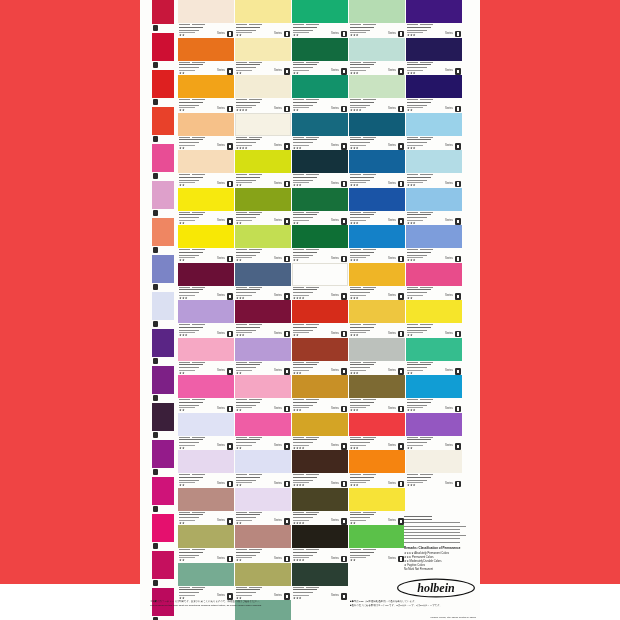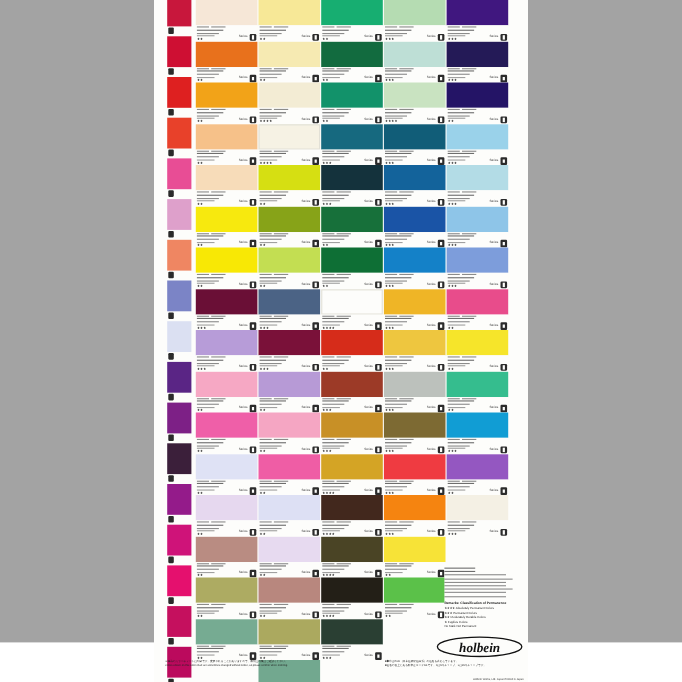--- a/index.html
+++ b/index.html
@@ -1,18 +1,18 @@
 <!DOCTYPE html>
 <html><head>
 <meta charset="utf-8">
 <style>
   html,body{margin:0;padding:0;background:#ffffff;}
   body{width:620px;height:620px;overflow:hidden;
        font-family:"Liberation Sans",sans-serif;color:#111;}
-  #sheet{position:relative;width:620px;height:584px;background:#a3a3a3;}
+  #sheet{position:relative;width:620px;height:584px;background:#ef4444;}
 
   
   .paper{position:absolute;left:140px;top:0;width:340px;height:620px;background:#fdfdfb;}
 
   
   .stripcol{position:absolute;left:152px;top:0;width:22px;height:600px;}
   .stripcell{position:relative;width:100%;}
   .strip{width:22px;display:block;}
   .stripfoot{height:9px;position:relative;}
   .stripfoot .sbadge{position:absolute;left:1px;top:1px;width:5px;height:6px;

